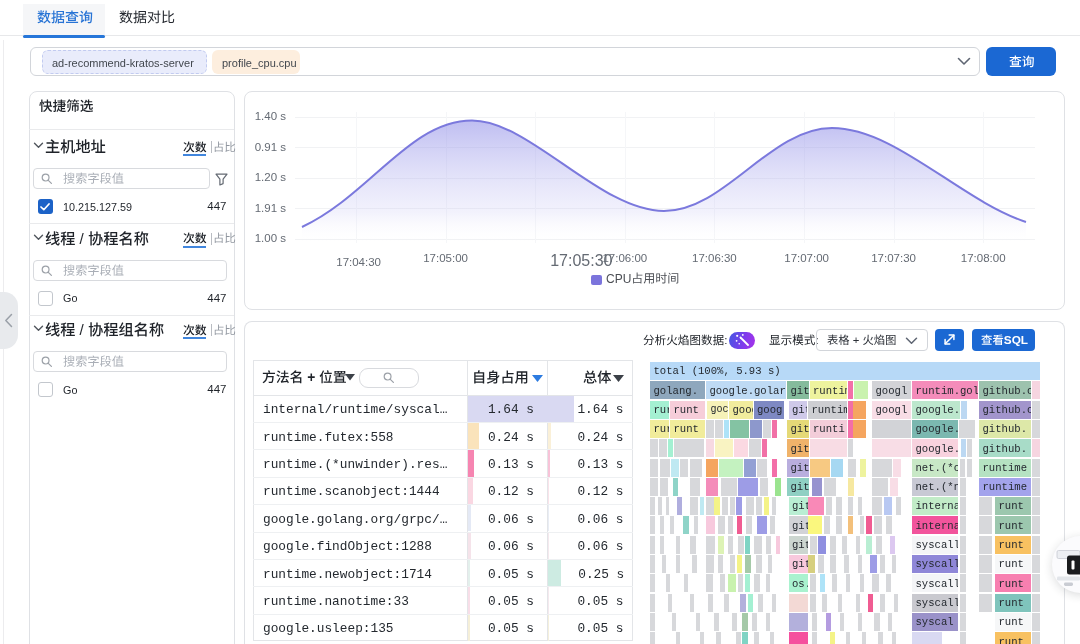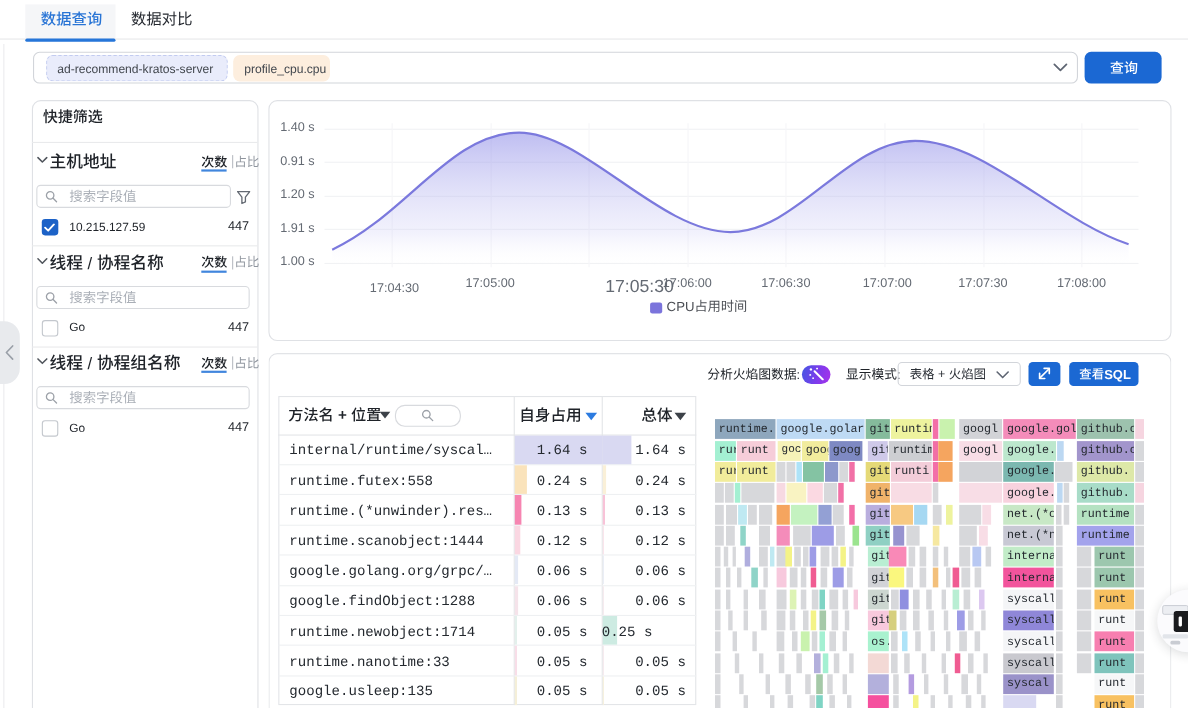--- a/index.html
+++ b/index.html
@@ -393,50 +393,53 @@
     <div class="abs mono" style="left:547px;top:511.8px;width:76.5px;text-align:right;font-size:12.8px;color:#24292f;">0.06 s</div>
     <div class="abs" style="left:467.5px;top:532.5px;width:3.0px;height:26.4px;background:#f5e3ea;"></div>
     <div class="abs" style="left:547.5px;top:532.5px;width:1.0px;height:26.4px;background:#f5e9ee;"></div>
     <div class="abs mono" style="left:263px;top:539.2px;font-size:12.8px;color:#24292f;white-space:pre;">google.findObject:1288</div>
     <div class="abs mono" style="left:467px;top:539.2px;width:67px;text-align:right;font-size:12.8px;color:#24292f;">0.06 s</div>
     <div class="abs mono" style="left:547px;top:539.2px;width:76.5px;text-align:right;font-size:12.8px;color:#24292f;">0.06 s</div>
     <div class="abs" style="left:467.5px;top:559.9px;width:2.5px;height:26.4px;background:#e3f0ec;"></div>
     <div class="abs" style="left:547.5px;top:559.9px;width:13.0px;height:26.4px;background:#cdebe2;"></div>
     <div class="abs mono" style="left:263px;top:566.6px;font-size:12.8px;color:#24292f;white-space:pre;">runtime.newobject:1714</div>
     <div class="abs mono" style="left:467px;top:566.6px;width:67px;text-align:right;font-size:12.8px;color:#24292f;">0.05 s</div>
-    <div class="abs mono" style="left:547px;top:566.6px;width:76.5px;text-align:left;font-size:12.8px;color:#24292f;">0.25 s</div>
+    <div class="abs mono" style="left:547px;top:566.6px;width:76.5px;text-align:center;font-size:12.8px;color:#24292f;padding-left:16px;">0.25 s</div>
     <div class="abs" style="left:467.5px;top:587.3px;width:2.5px;height:26.4px;background:#f8dee8;"></div>
     <div class="abs" style="left:547.5px;top:587.3px;width:0.9px;height:26.4px;background:#f5e9ee;"></div>
     <div class="abs mono" style="left:263px;top:594.0px;font-size:12.8px;color:#24292f;white-space:pre;">runtime.nanotime:33</div>
     <div class="abs mono" style="left:467px;top:594.0px;width:67px;text-align:right;font-size:12.8px;color:#24292f;">0.05 s</div>
     <div class="abs mono" style="left:547px;top:594.0px;width:76.5px;text-align:right;font-size:12.8px;color:#24292f;">0.05 s</div>
     <div class="abs" style="left:467.5px;top:614.7px;width:2.5px;height:26.4px;background:#f5efd8;"></div>
     <div class="abs" style="left:547.5px;top:614.7px;width:0.9px;height:26.4px;background:#f5f0dc;"></div>
     <div class="abs mono" style="left:263px;top:621.4px;font-size:12.8px;color:#24292f;white-space:pre;">google.usleep:135</div>
     <div class="abs mono" style="left:467px;top:621.4px;width:67px;text-align:right;font-size:12.8px;color:#24292f;">0.05 s</div>
     <div class="abs mono" style="left:547px;top:621.4px;width:76.5px;text-align:right;font-size:12.8px;color:#24292f;">0.05 s</div>
+    <div class="abs" style="left:650px;top:362.0px;width:390px;height:18.1px;background:#b7d9f7;overflow:hidden;">
+      <div class="mono" style="font-size:10.6px;color:#24292f;margin:3.4px 0 0 3.5px;white-space:pre;">total (100%, 5.93 s)</div>
+    </div>
     <div class="abs" style="left:650px;top:381.3px;width:55px;height:18.1px;background:#8ea7bd;overflow:hidden;">
-      <div class="mono" style="font-size:10.6px;color:#24292f;margin:3.4px 0 0 3.5px;white-space:pre;">runtime.</div>
+      <div class="mono" style="font-size:10.6px;color:#24292f;margin:3.4px 0 0 3.5px;white-space:pre;">golang.</div>
     </div>
     <div class="abs" style="left:706px;top:381.3px;width:80px;height:18.1px;background:#bedaf4;overflow:hidden;">
       <div class="mono" style="font-size:10.6px;color:#24292f;margin:3.4px 0 0 3.5px;white-space:pre;">google.golar</div>
     </div>
     <div class="abs" style="left:787px;top:381.3px;width:21.5px;height:18.1px;background:#85bb9c;overflow:hidden;">
       <div class="mono" style="font-size:10.6px;color:#24292f;margin:3.4px 0 0 3.5px;white-space:pre;">git</div>
     </div>
     <div class="abs" style="left:809.5px;top:381.3px;width:37.5px;height:18.1px;background:#eef39e;overflow:hidden;">
       <div class="mono" style="font-size:10.6px;color:#24292f;margin:3.4px 0 0 3.5px;white-space:pre;">runtim</div>
     </div>
     <div class="abs" style="left:848px;top:381.3px;width:5px;height:18.1px;background:#f36fa8;overflow:hidden;"></div>
     <div class="abs" style="left:853.5px;top:381.3px;width:14px;height:18.1px;background:#c9f2ae;overflow:hidden;"></div>
     <div class="abs" style="left:872px;top:381.3px;width:39px;height:18.1px;background:#d2d3d7;overflow:hidden;">
       <div class="mono" style="font-size:10.6px;color:#24292f;margin:3.4px 0 0 3.5px;white-space:pre;">googl</div>
     </div>
     <div class="abs" style="left:912px;top:381.3px;width:66px;height:18.1px;background:#f48cba;overflow:hidden;">
-      <div class="mono" style="font-size:10.6px;color:#24292f;margin:3.4px 0 0 3.5px;white-space:pre;">google.gol</div>
+      <div class="mono" style="font-size:10.6px;color:#24292f;margin:3.4px 0 0 3.5px;white-space:pre;">runtim.gol</div>
     </div>
     <div class="abs" style="left:979px;top:381.3px;width:52px;height:18.1px;background:#9dc2ae;overflow:hidden;">
       <div class="mono" style="font-size:10.6px;color:#24292f;margin:3.4px 0 0 3.5px;white-space:pre;">github.c</div>
     </div>
     <div class="abs" style="left:1032px;top:381.3px;width:8px;height:18.1px;background:#f6d5e0;overflow:hidden;"></div>
     <div class="abs" style="left:650px;top:400.6px;width:19px;height:18.1px;background:#a4f0d2;overflow:hidden;">
       <div class="mono" style="font-size:10.6px;color:#24292f;margin:3.4px 0 0 3.5px;white-space:pre;">rur</div>
     </div>
     <div class="abs" style="left:670px;top:400.6px;width:35px;height:18.1px;background:#f6cdd9;overflow:hidden;">
       <div class="mono" style="font-size:10.6px;color:#24292f;margin:3.4px 0 0 3.5px;white-space:pre;">runt</div>

